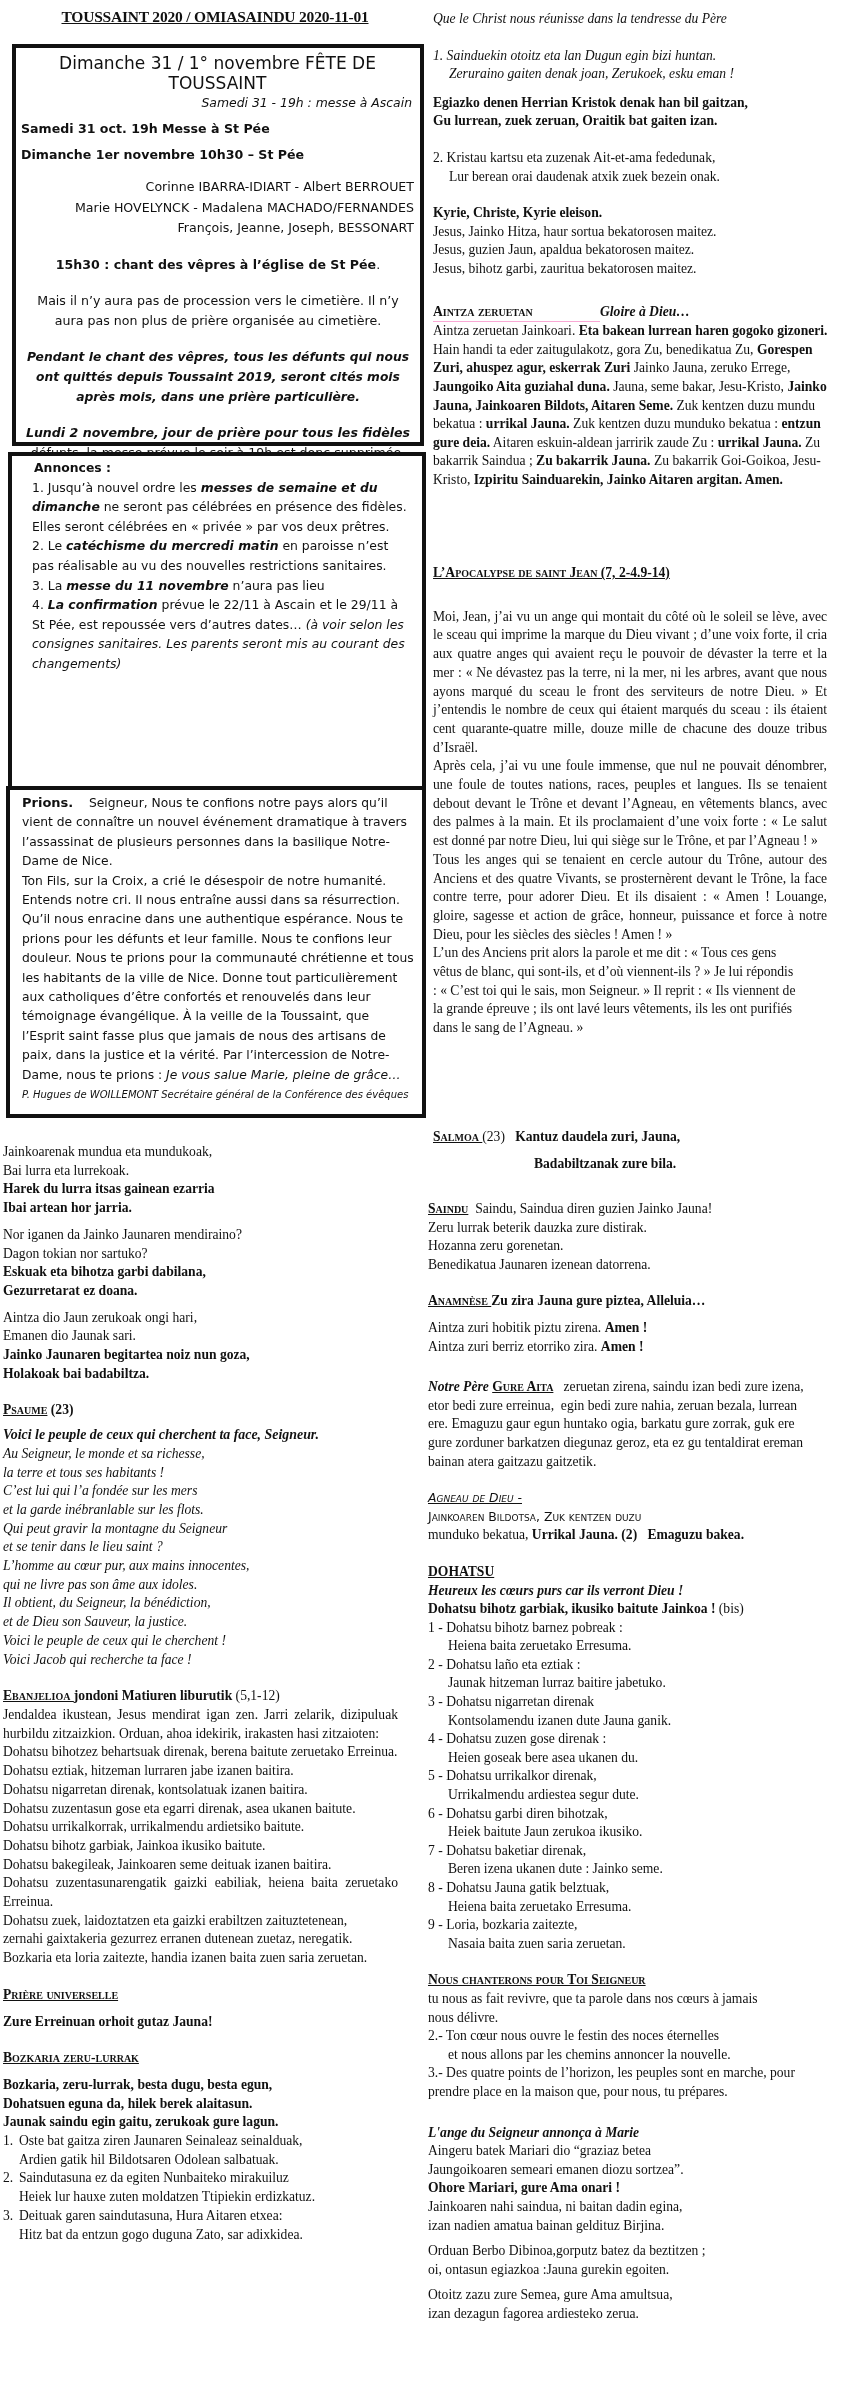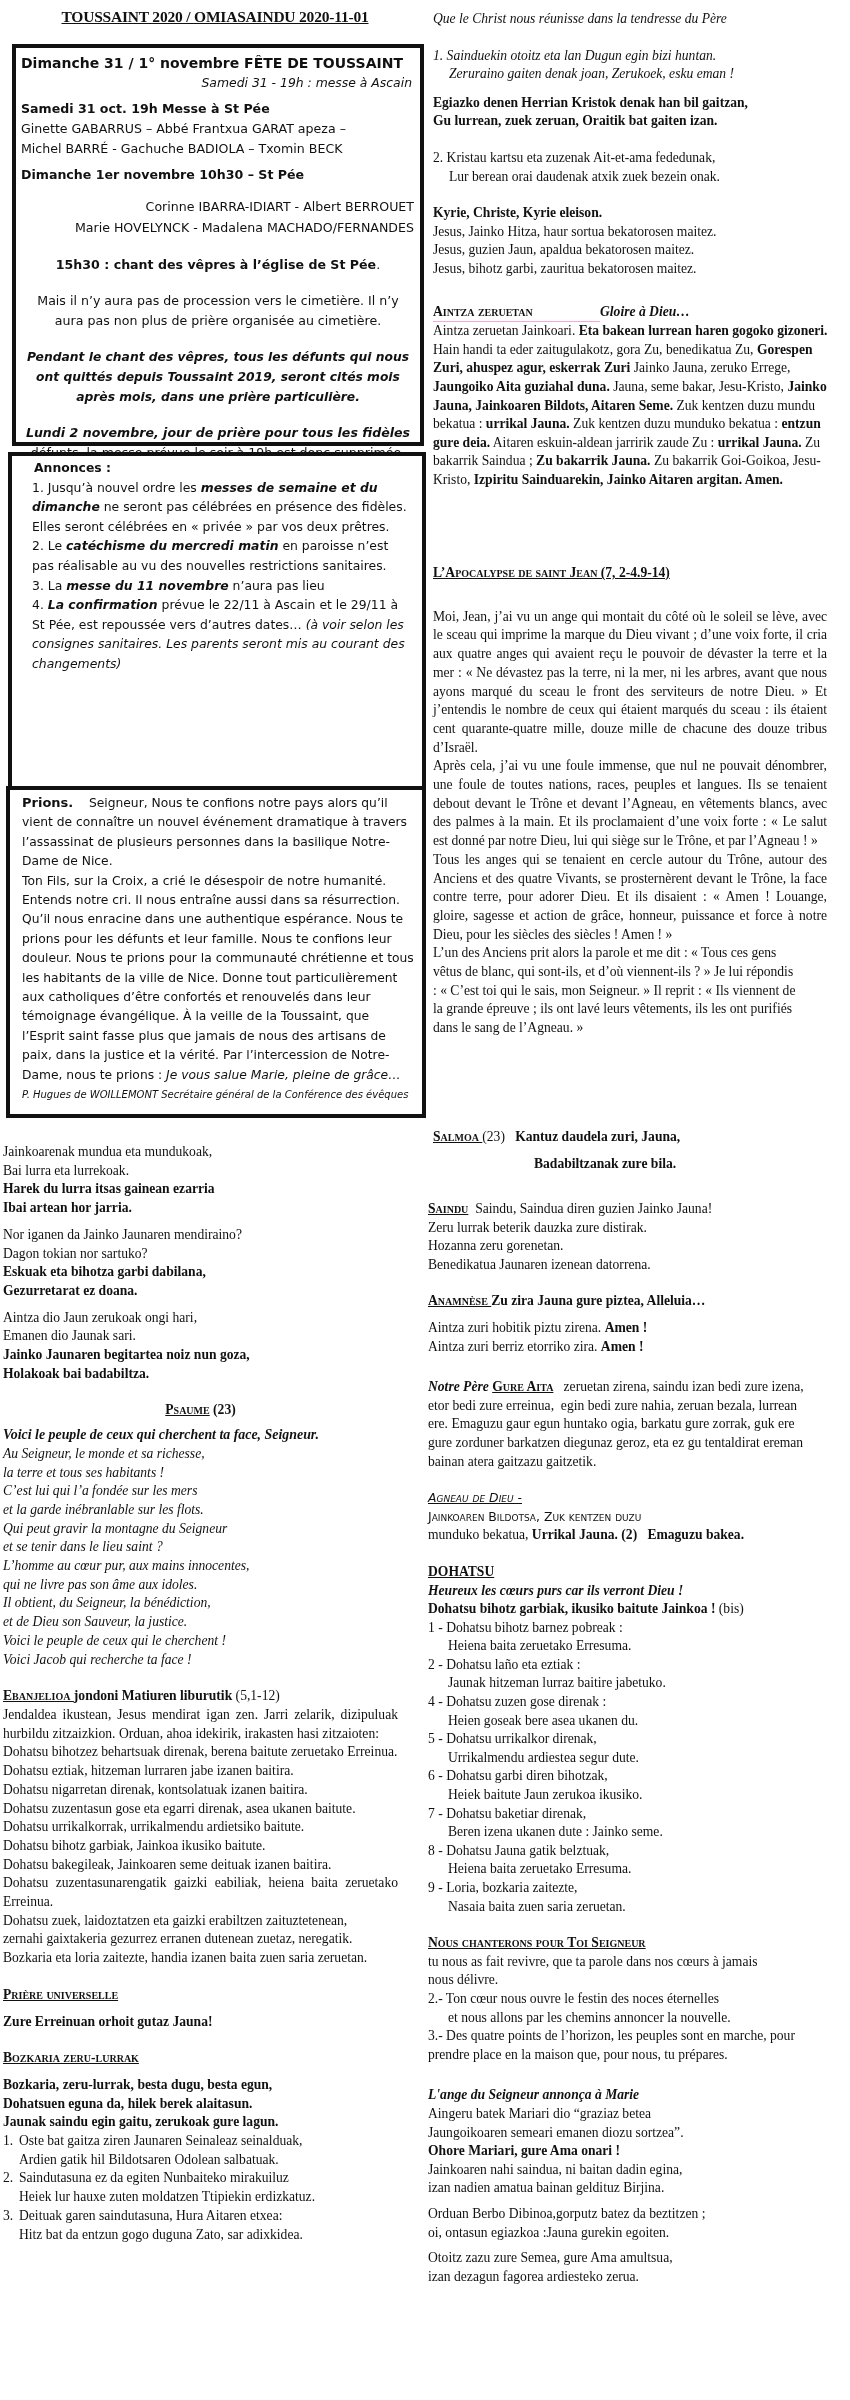--- a/index.html
+++ b/index.html
@@ -16,28 +16,24 @@
   #page-title { left:0; top:8px; width:430px; font-size:15.5px; font-weight:bold; text-decoration:underline; text-align:center; letter-spacing:-0.2px; }
 
   .box { position:absolute; border:4px solid #111; box-sizing:border-box; background:#fff; }
 </style>
 </head>
 <body>
 
 <div id="page-title" class="abs serif">TOUSSAINT 2020  / OMIASAINDU   2020-11-01</div>
 
 <div class="box sans" style="left:12px; top:44px; width:412px; height:201px; padding:5px 6px 0 5px; font-size:12.6px; line-height:20px;">
-  <div style="font-weight:bold; font-size:14px;">Dimanche 31 / 1° novembre  FÊTE DE TOUSSAINT</div>
+  <div style="text-align:center; font-weight:normal; font-size:17px;">Dimanche 31 / 1° novembre  FÊTE DE TOUSSAINT</div>
   <div style="text-align:right; font-style:italic; font-size:12.4px; padding-right:2px;">Samedi 31 - 19h : messe à Ascain</div>
   <div style="height:6px"></div>
   <div style="font-weight:bold;">Samedi 31 oct. 19h Messe à St Pée</div>
-  <div>
-    <div>Ginette GABARRUS – Abbé Frantxua GARAT apeza –</div>
-    <div>Michel BARRÉ - Gachuche BADIOLA – Txomin BECK</div>
-  </div>
   <div style="height:6px"></div>
   <div style="font-weight:bold;">Dimanche 1er  novembre  10h30 – St Pée</div>
   <div style="text-align:right; line-height:20.5px;margin-top:12px;">
     <div>Corinne IBARRA-IDIART - Albert BERROUET</div>
     <div>Marie HOVELYNCK - Madalena MACHADO/FERNANDES</div>
     <div>François, Jeanne, Joseph, BESSONART</div>
     <div>Annie et Clément LAFONT - Jean Baptiste SORHONDO</div>
     <div>Dfts Flle De LORE</div>
   </div>
 </div>
@@ -95,21 +91,21 @@
     <div class="b">Eskuak eta bihotza garbi dabilana,</div>
     <div class="b">Gezurretarat ez doana.</div>
   </div>
   <div style="margin-bottom:18px;">
     <div>Aintza dio Jaun zerukoak ongi hari,</div>
     <div>Emanen dio Jaunak sari.</div>
     <div class="b">Jainko Jaunaren begitartea noiz nun goza,</div>
     <div class="b">Holakoak bai badabiltza.</div>
   </div>
 
-  <div style="margin-bottom:6px;text-align:center;">
+  <div style="margin-bottom:6px;">
     <span class="b u sc">Psaume</span><span class="b"> (23)</span>
   </div>
   <div class="b i" style="font-size:13.9px;">Voici le peuple de ceux qui cherchent  ta face, Seigneur.</div>
   <div class="i">
     <div>Au Seigneur, le monde et sa richesse,</div>
     <div>la terre et tous ses habitants !</div>
     <div>C’est lui qui l’a fondée sur les mers</div>
     <div>et la garde inébranlable sur les flots.</div>
     <div>Qui peut gravir la montagne du Seigneur</div>
     <div>et se tenir dans le lieu saint ?</div>
@@ -248,20 +244,24 @@
     <div id="dohatsu-verses">
         <div>
           <div><span>1 -</span> <span>Dohatsu bihotz barnez pobreak :</span></div>
           <div style="padding-left: 20px;">Heiena baita zeruetako Erresuma.</div>
         </div>
         <div>
           <div><span>2 -</span> <span>Dohatsu laño eta eztiak :</span></div>
           <div style="padding-left: 20px;">Jaunak hitzeman lurraz baitire jabetuko.</div>
         </div>
         <div>
+          <div><span>3 -</span> <span>Dohatsu nigarretan direnak</span></div>
+          <div style="padding-left: 20px;">Kontsolamendu izanen dute Jauna ganik.</div>
+        </div>
+        <div>
           <div><span>4 -</span> <span>Dohatsu zuzen gose direnak :</span></div>
           <div style="padding-left: 20px;">Heien goseak bere asea ukanen du.</div>
         </div>
         <div>
           <div><span>5 -</span> <span>Dohatsu urrikalkor direnak,</span></div>
           <div style="padding-left: 20px;">Urrikalmendu ardiestea segur dute.</div>
         </div>
         <div>
           <div><span>6 -</span> <span>Dohatsu garbi diren bihotzak,</span></div>
           <div style="padding-left: 20px;">Heiek baitute Jaun zerukoa ikusiko.</div>

